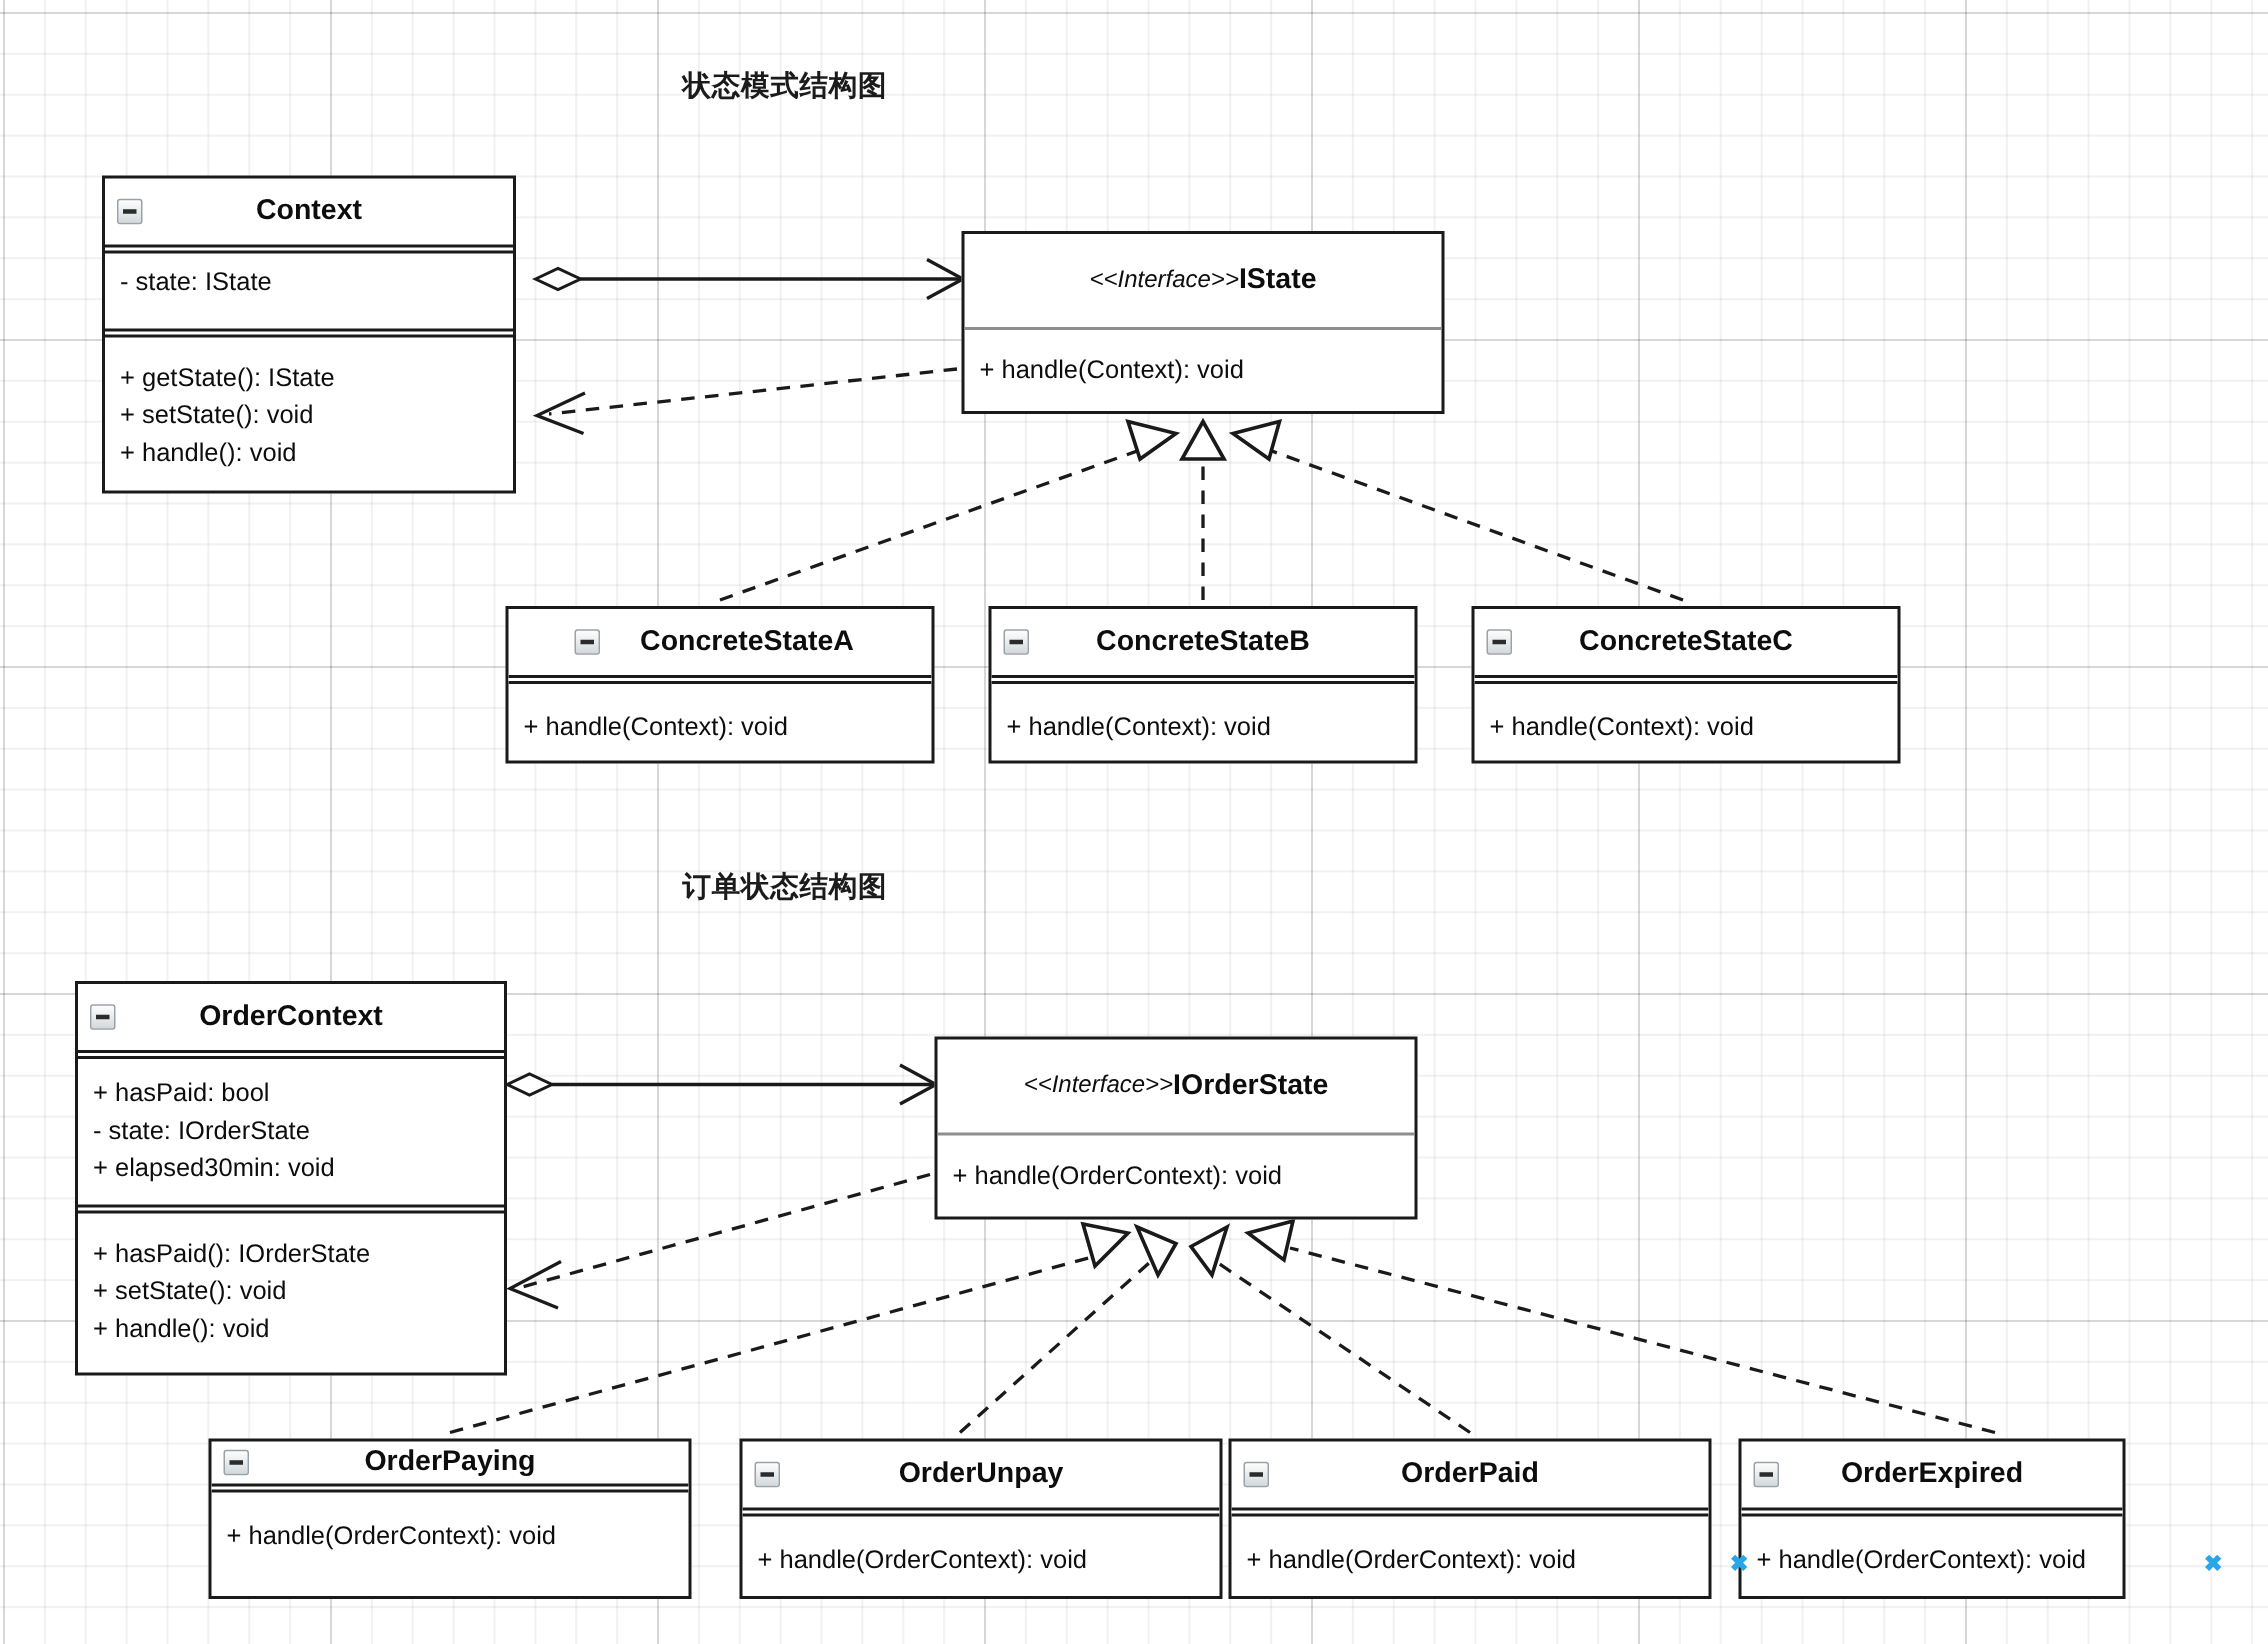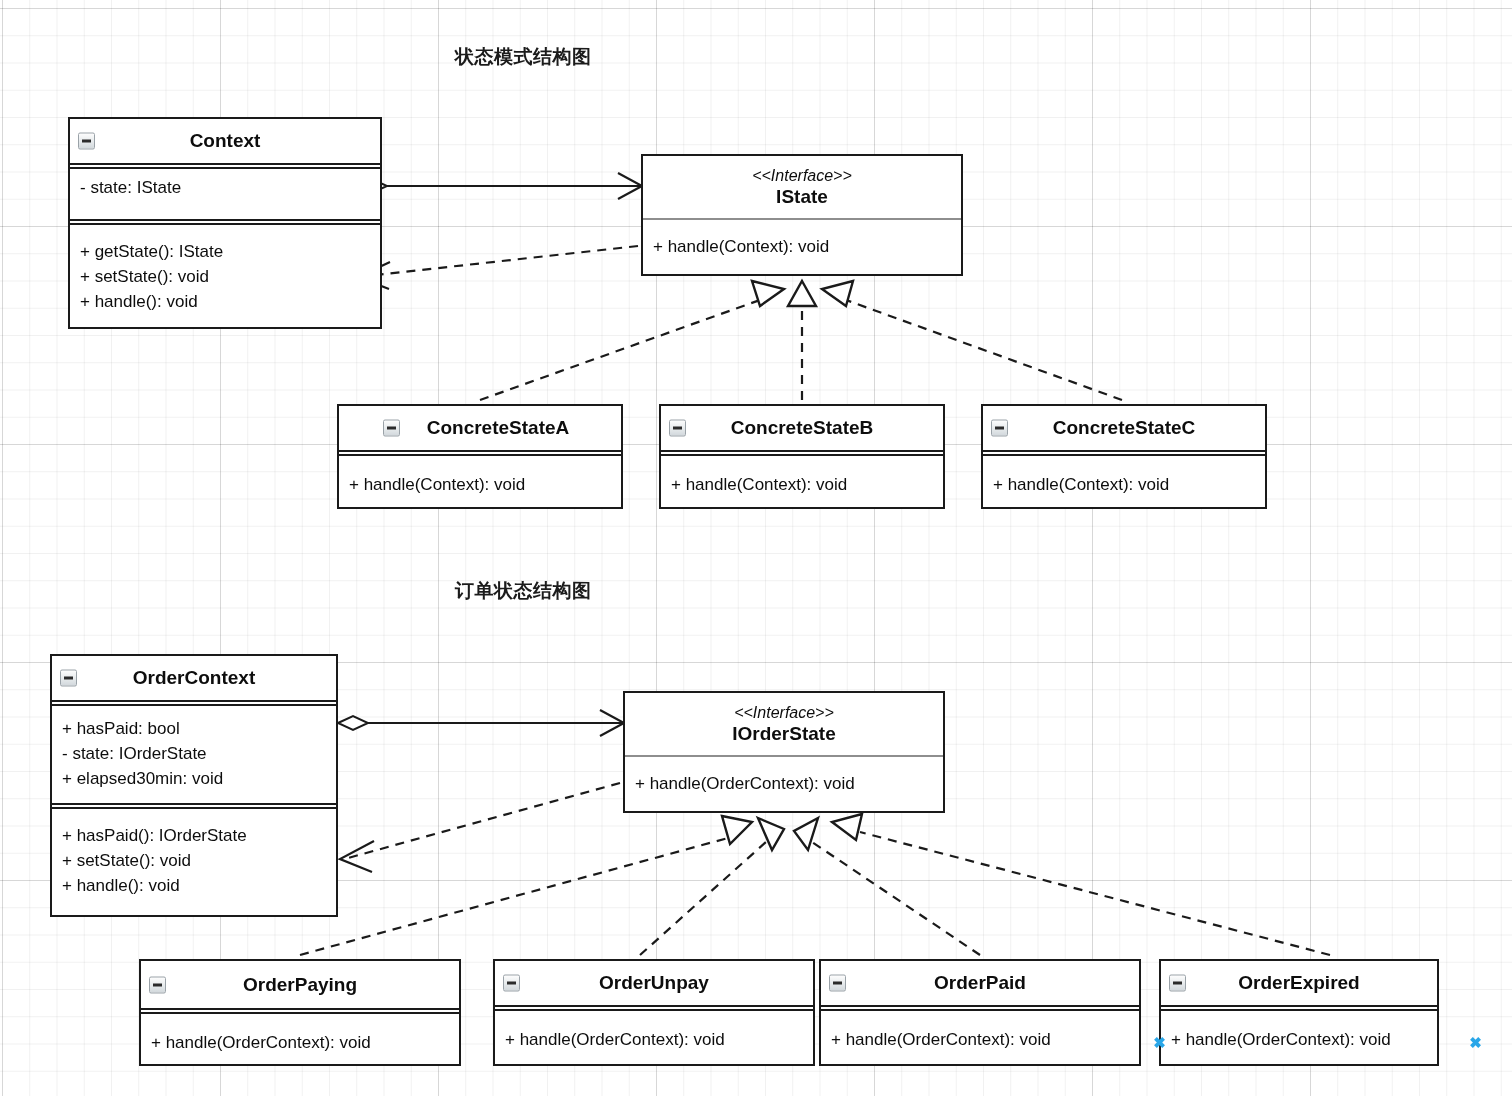--- a/index.html
+++ b/index.html
@@ -76,21 +76,21 @@
     font-size: 16px;
     font-style: italic;
     font-weight: normal;
     color: #0d0d0d;
     line-height: 1.2;
     white-space: nowrap;
     display: block;
   }
   .uml-title-stack {
     display: flex;
-    flex-direction: column;
+    flex-direction: row;
     align-items: center;
     justify-content: center;
     line-height: 1.15;
   }
 
   
   .collapse-icon {
     position: absolute;
     left: 8px;
     top: 50%;
@@ -223,21 +223,21 @@
     <g>
       <line x1="1330" y1="955" x2="860" y2="832" stroke="#1a1a1a" stroke-width="2.2" stroke-dasharray="9,7"></line>
       <polygon points="862,814 832,822 856,840" fill="#ffffff" stroke="#1a1a1a" stroke-width="2.4"></polygon>
     </g>
   </svg>
 
   <div class="diagram-title" style="left:455px; top:44px;">状态模式结构图</div>
 
   <div class="diagram-title" style="left:455px; top:578px;">订单状态结构图</div>
 
-  <div class="uml-box" style="left:68px; top:117px; width:314px; height:212px;">
+  <div class="uml-box" style="left:68px; top:117px; width:276px; height:212px;">
     <div class="uml-header" style="height:44px;">
       <span class="collapse-icon"></span>
       <span class="uml-title">Context</span>
     </div>
     <div class="sep-double"></div>
     <div class="uml-compartment" style="height:50px;">
       <div class="uml-row">- state: IState</div>
       <div class="spacer-row"></div>
     </div>
     <div class="sep-double"></div>
@@ -320,21 +320,21 @@
         <span class="uml-title">IOrderState</span>
       </span>
     </div>
     <div class="sep-single"></div>
     <div class="uml-compartment" style="padding-top:14px;">
       <div class="uml-row">+ handle(OrderContext): void</div>
     </div>
   </div>
 
   <div class="uml-box" style="left:139px; top:959px; width:322px; height:107px;">
-    <div class="uml-header" style="height:47px;align-items:center;">
+    <div class="uml-header" style="height:28px;align-items:center;">
       <span class="collapse-icon"></span>
       <span class="uml-title">OrderPaying</span>
     </div>
     <div class="sep-double"></div>
     <div class="uml-compartment" style="padding-top:16px;">
       <div class="uml-row">+ handle(OrderContext): void</div>
     </div>
   </div>
 
   <div class="uml-box" style="left:493px; top:959px; width:322px; height:107px;">
@@ -352,21 +352,21 @@
     <div class="uml-header" style="height:44px;">
       <span class="collapse-icon"></span>
       <span class="uml-title">OrderPaid</span>
     </div>
     <div class="sep-double"></div>
     <div class="uml-compartment" style="padding-top:16px;">
       <div class="uml-row">+ handle(OrderContext): void</div>
     </div>
   </div>
 
-  <div class="uml-box" style="left:1159px; top:959px; width:280px; height:107px;">
+  <div class="uml-box" style="left:1159px; top:959px; width:258px; height:107px;">
     <div class="uml-header" style="height:44px;">
       <span class="collapse-icon"></span>
       <span class="uml-title">OrderExpired</span>
     </div>
     <div class="sep-double"></div>
     <div class="uml-compartment" style="padding-top:16px;">
       <div class="uml-row">+ handle(OrderContext): void</div>
     </div>
   </div>
 

